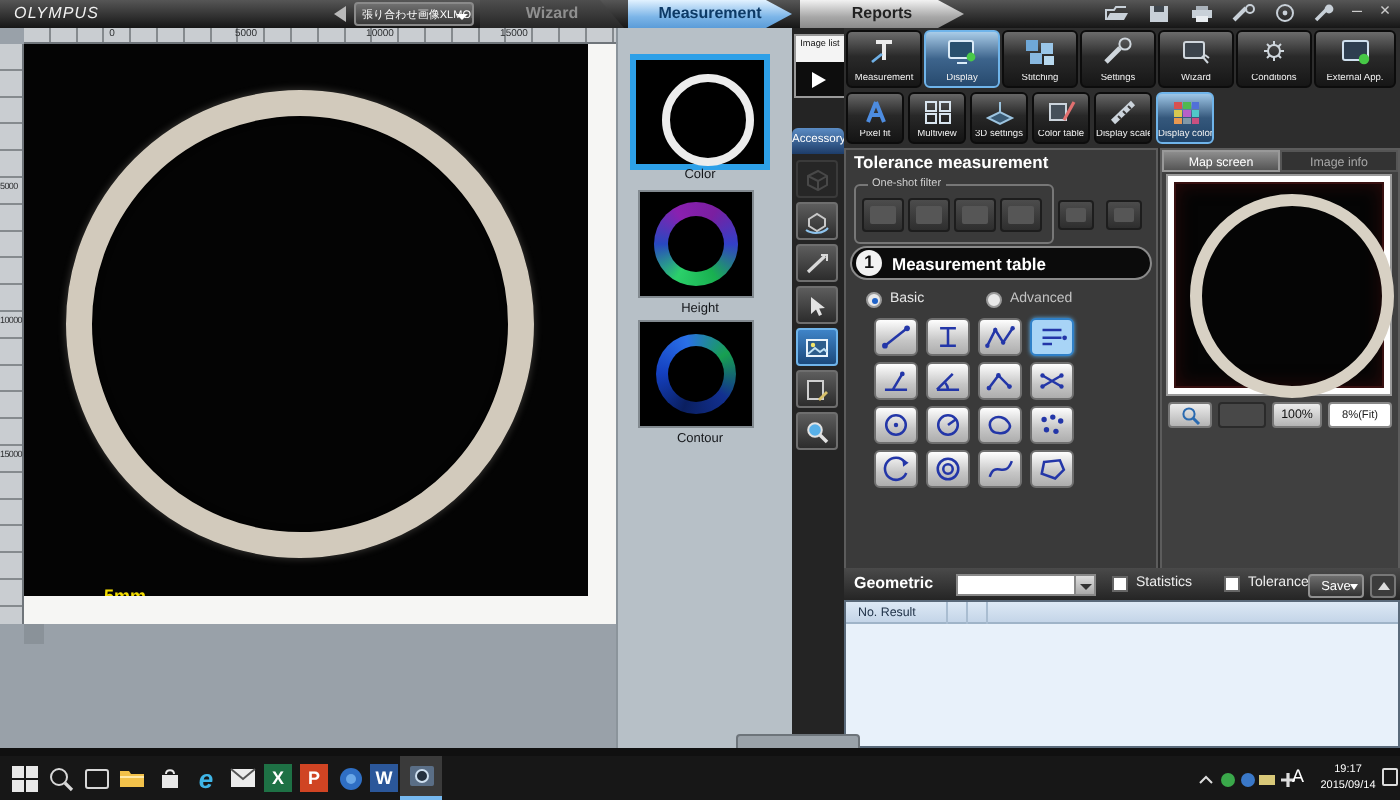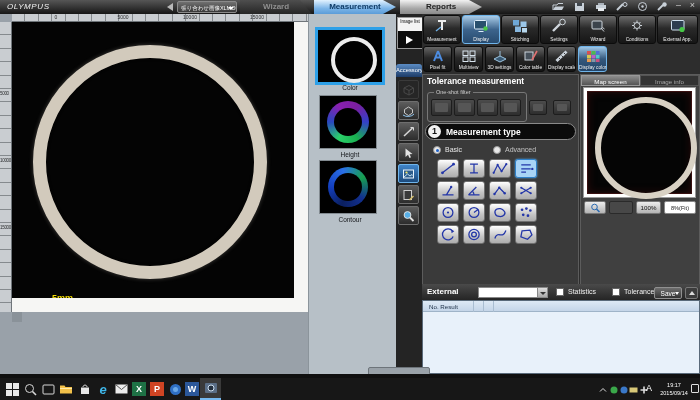--- a/index.html
+++ b/index.html
@@ -452,21 +452,21 @@
         </div>
       <div class="os-btn" style="left:106px;width:18px;height:15px;top:25px;">
           <span class="ph"></span>
         </div>
       <div class="os-btn" style="left:130px;width:18px;height:15px;top:25px;">
           <span class="ph"></span>
         </div>
 
       <div id="step-pill">
         <span id="step-circle">1</span>
-        <span id="step-title">Measurement type</span>
+        <span id="step-title">Measurement table</span>
       </div>
 
       <span class="radio" style="left:10px;top:71px;">
           <span class="dot"></span>
         </span>
       <span class="radio-lb" style="left:22px;top:71px;">Basic</span>
       <span class="radio" style="left:70px;top:71px;"></span>
       <span class="radio-lb" style="left:82px;top:71px;color:#c4c4c4;">Advanced</span>
 
       <div class="tl" style="left:14px;top:84px;">
@@ -591,21 +591,21 @@
             <circle cx="4.5" cy="4" r="2.8" stroke="#2a6ab0" fill="none"></circle>
             <path d="M6.5 6 L9.5 9" stroke="#2a6ab0" stroke-width="1.5"></path>
           </svg>
       </div>
       <div class="map-btn" style="left:28px;width:24px;background:#484848;border:1px solid #2a2a2a;"></div>
       <div class="map-btn" style="left:55px;width:25px;background:linear-gradient(#ececec,#b4b4b4);border:1px solid #777;color:#111;"><span>100%</span></div>
       <div class="map-btn" style="left:83px;width:32px;background:#fff;border:1px solid #888;color:#222;font-size:5.6px;"><span>8%(Fit)</span></div>
     </div>
 
     <div id="dsbar">
-      <span id="ds-label">External</span>
+      <span id="ds-label">Geometric</span>
       <div id="ds-combo">
           <span class="btn"></span>
         </div>
       <span class="cb" style="left:134px;"></span>
       <span class="cb-lb" style="left:146px;">Statistics</span>
       <span class="cb" style="left:190px;"></span>
       <span class="cb-lb" style="left:202px;">Tolerance</span>
       <div id="save-btn"><span>Save</span><span class="dd"></span></div>
       <div id="ds-up"></div>
     </div>

